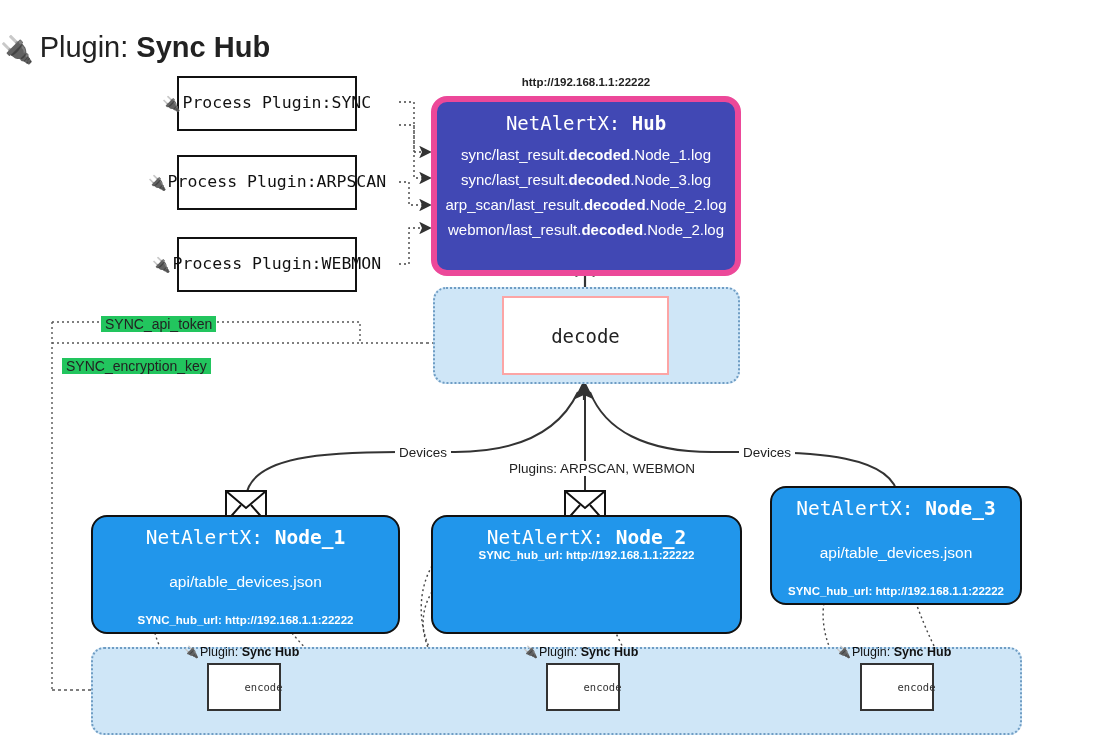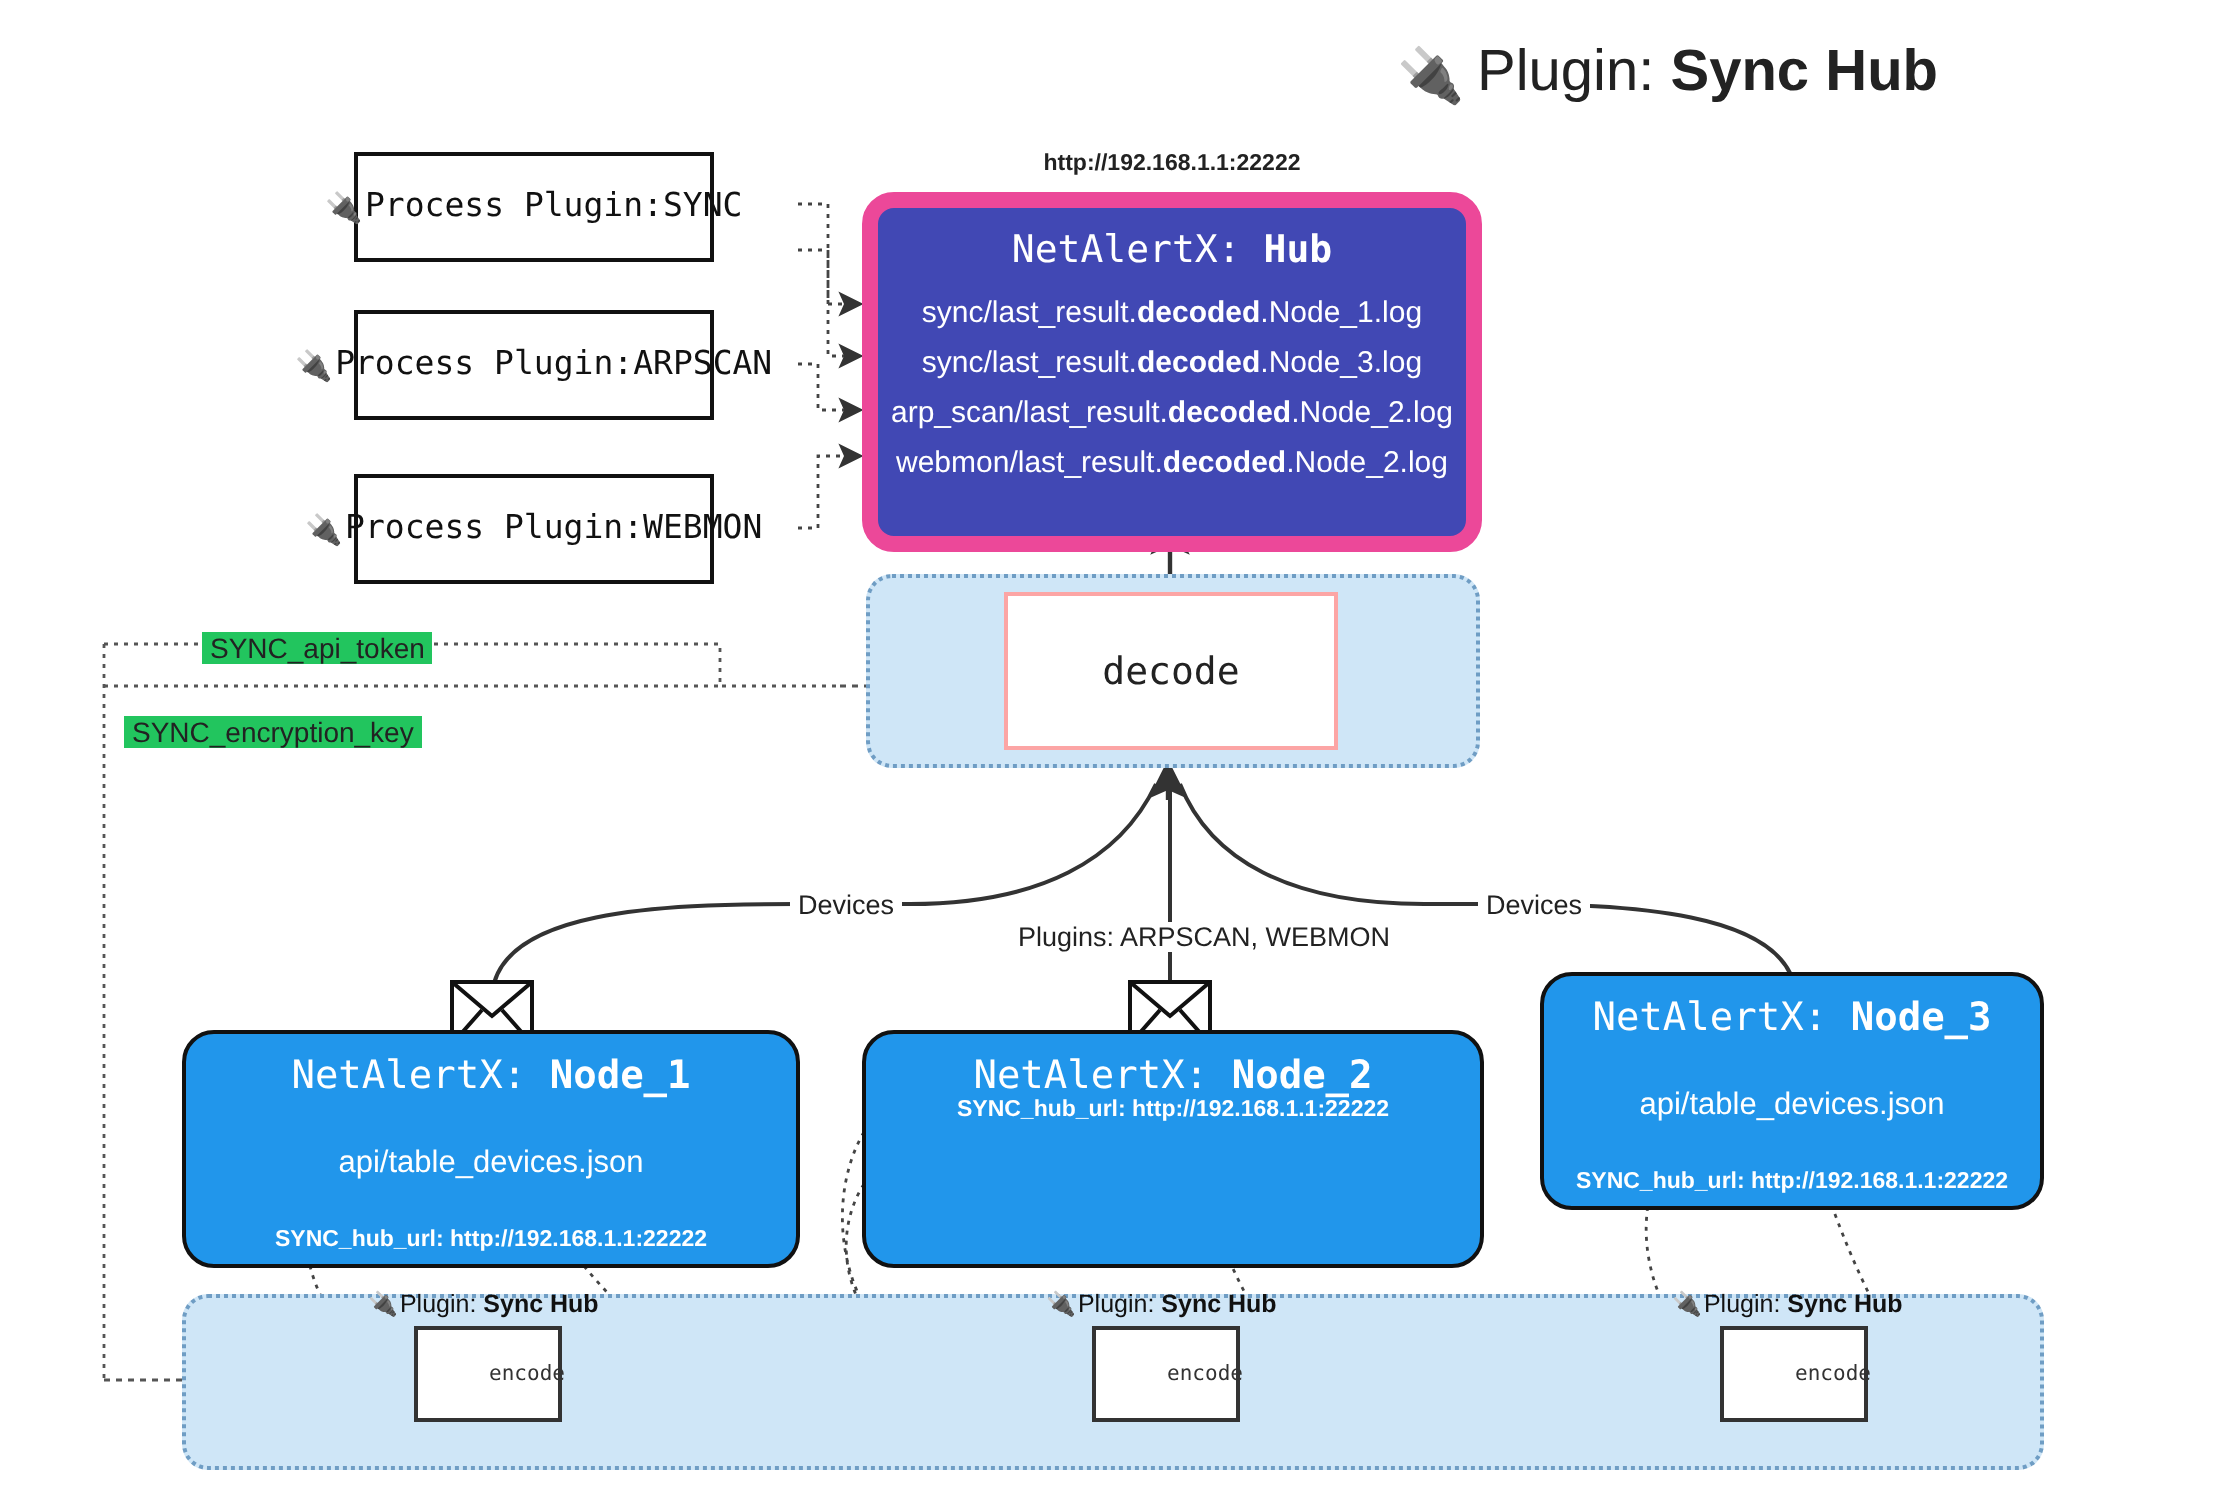--- a/index.html
+++ b/index.html
@@ -18,22 +18,22 @@
   #canvas {
     position: absolute;
     inset: 0;
     width: 1117px;
     height: 754px;
   }
   .abs { position: absolute; box-sizing: border-box; }
 
   
   #title {
-    top: 20px; left: 0; width: 969px;
-    text-align: right;
+    top: 31px; left: 0; width: 969px;
+    text-align: left;
     font-size: 29px;
     color: #222;
     white-space: nowrap;
   }
   #title .plug { font-size: 27px; margin-right: 6px; vertical-align: -2px; }
   #title .bold { font-weight: bold; }
 
   
   .proc-box {
     width: 180px; height: 55px;
@@ -55,21 +55,21 @@
   #hub-url {
     top: 76px; left: 431px; width: 310px;
     text-align: center;
     font-size: 11.5px;
     font-weight: bold;
     color: #222;
   }
   #hub-box {
     top: 96px; left: 431px; width: 310px; height: 180px;
     background: #4148b4;
-    border: 8px solid #ec4899;
+    border: 6px solid #ec4899;
     border-radius: 16px;
     color: #ffffff;
     display: flex;
     flex-direction: column;
     align-items: center;
     padding-top: 10px;
   }
   #hub-box .hub-title {
     font-family: "DejaVu Sans Mono", "Liberation Mono", monospace;
     font-size: 19px;

